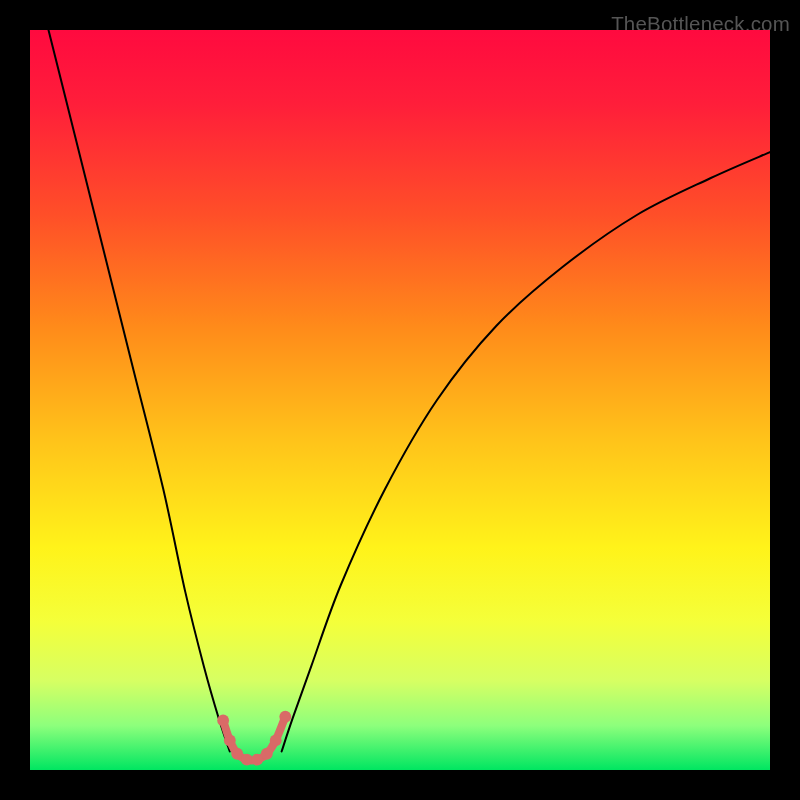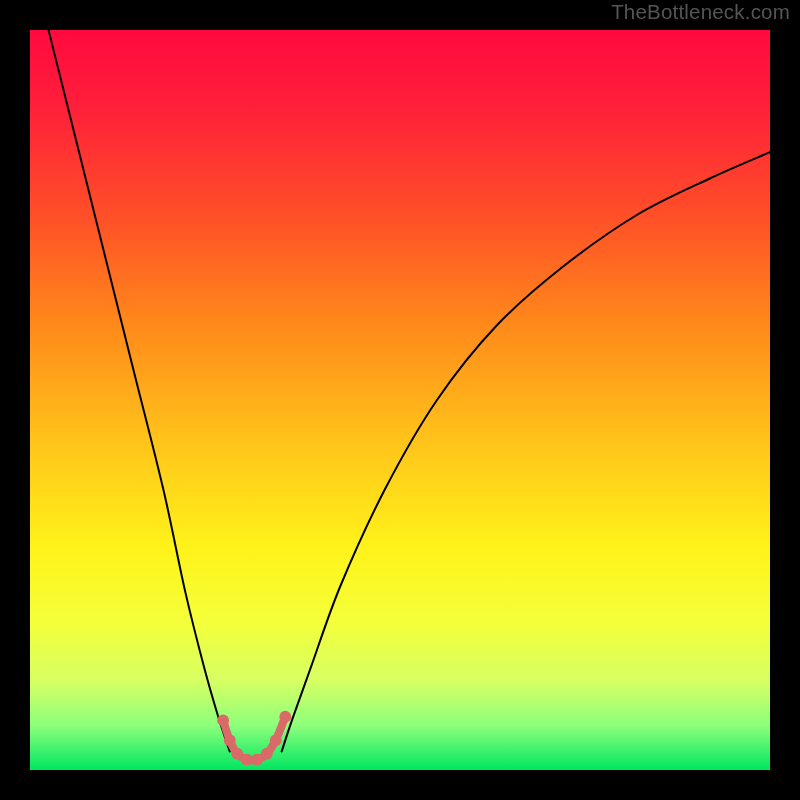--- a/index.html
+++ b/index.html
@@ -1,20 +1,20 @@
 <!DOCTYPE html>
 <html><head>
   <meta charset="utf-8">
   <style>
     * { margin: 0; padding: 0; box-sizing: border-box; }
     body { width: 800px; height: 800px; overflow: hidden; background: #000; }
     .stage { position: relative; width: 800px; height: 800px; background: #000; }
     .watermark {
       position: absolute;
-      top: 0;
+      top: 12px;
       right: 10px;
       font-family: Arial, Helvetica, sans-serif;
       color: #555;
       font-size: 20.5px;
       font-weight: 500;
       letter-spacing: 0.2px;
     }
     .plot {
       position: absolute;
       left: 30px;

